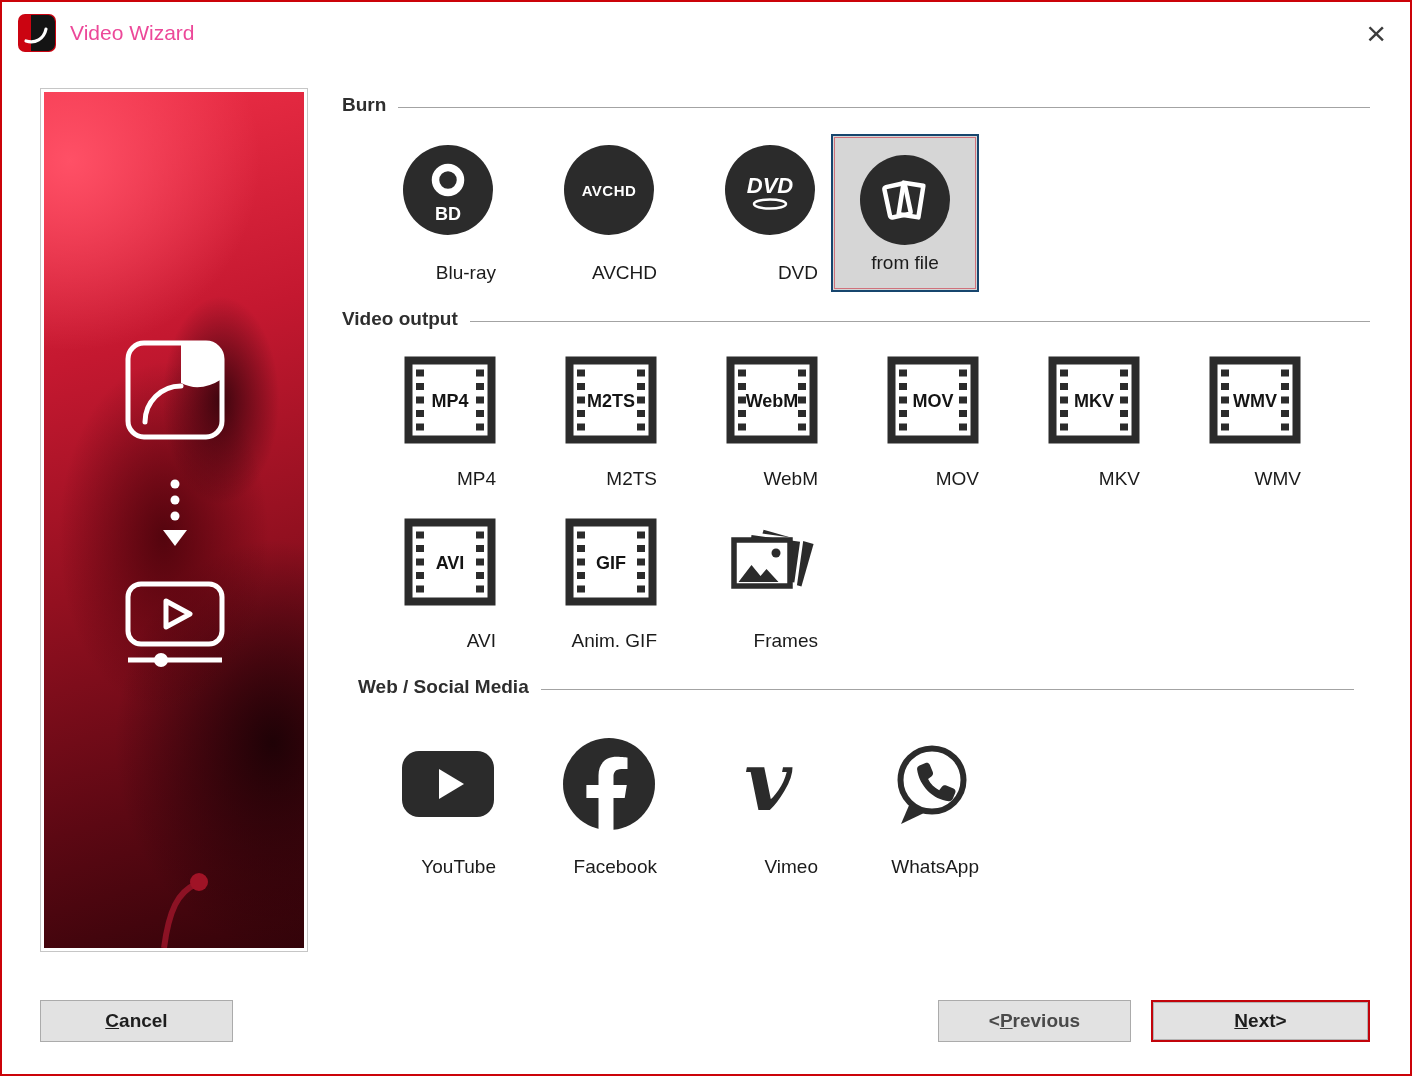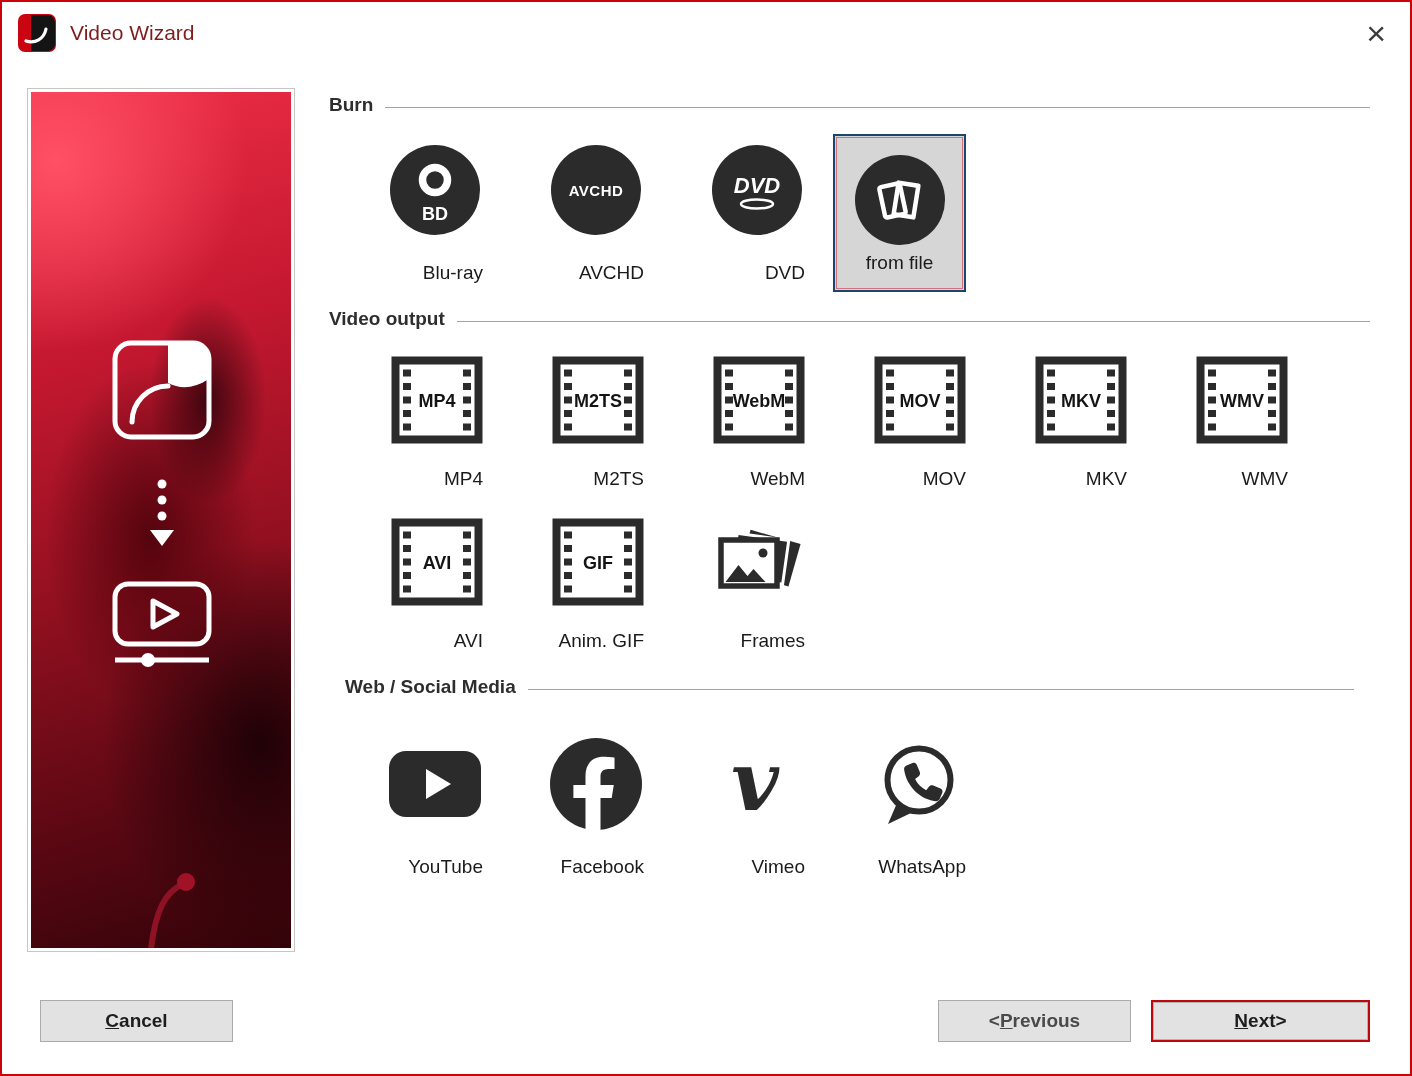--- a/index.html
+++ b/index.html
@@ -10,25 +10,25 @@
     position: relative;
     width: 1412px; height: 1076px;
     border: 2px solid #cb0309;
     background: #ffffff;
     overflow: hidden;
   }
 
   
   .titlebar { height: 62px; display: flex; align-items: center; padding: 0 24px 0 16px; }
   .app-icon svg { display:block; }
-  .title { font-size: 21px; color: #7f1d1d; margin-left: 14px; }
+  .title { font-size: 21px; color: #ec4899; margin-left: 14px; }
   .close-btn { margin-left: auto; font-size: 34px; line-height: 1; color: #3c3c3c; font-weight: 400; cursor: default; }
 
   
-  .bodyrow { display: flex; padding: 24px 40px 0 25px; }
+  .bodyrow { display: flex; padding: 24px 40px 0 38px; }
 
   .preview { width: 268px; height: 864px; border: 1px solid #c6c6c6; padding: 3px; background: #fff; flex: none; }
   .photo {
     position: relative; width: 100%; height: 100%;
     background:
       radial-gradient(ellipse 90px 160px at 68% 36%, rgba(30,0,6,.78), transparent 65%),
       radial-gradient(ellipse 150px 250px at 46% 52%, rgba(72,2,10,.85), transparent 70%),
       radial-gradient(ellipse 210px 270px at 88% 76%, rgba(24,1,5,.9), transparent 75%),
       radial-gradient(circle 190px at 10% 8%, #ff5066, transparent),
       linear-gradient(163deg, #ef2f47 0%, #c41830 30%, #931020 55%, #5c0813 80%, #330309 100%);
@@ -44,21 +44,21 @@
   .sec-video  { margin: 16px 0 26px; }
   .sec-social { margin: 24px 16px 38px; }
 
   
   .grid { display: flex; flex-wrap: wrap; row-gap: 28px; margin-left: -7px; }
   .grid-burn { align-items: center; flex-wrap: nowrap; }
   .cell { width: 161px; display: flex; flex-direction: column; align-items: flex-end; }
   .cell-label { margin-top: 24px; font-size: 19px; color: #1b1b1b; white-space: nowrap; }
 
   .tile {
-    position: relative; width: 133px; height: 158px;
+    position: relative; width: 148px; height: 158px;
     background: #d6d6d6; border: 2px solid #17466e;
     display: flex; flex-direction: column; align-items: center; justify-content: center;
   }
   .tile::after { content:""; position:absolute; inset:1px; border:1px solid #d0727c; pointer-events:none; }
   .tile .cell-label { margin-top: 4px; }
 
   svg.disc, svg.social { width: 96px; height: 96px; display: block; }
   svg.film { width: 92px; height: 88px; display: block; }
 
   .disc-text { fill:#ffffff; font-weight:bold; text-anchor:middle; font-family:"Liberation Sans",sans-serif; }

